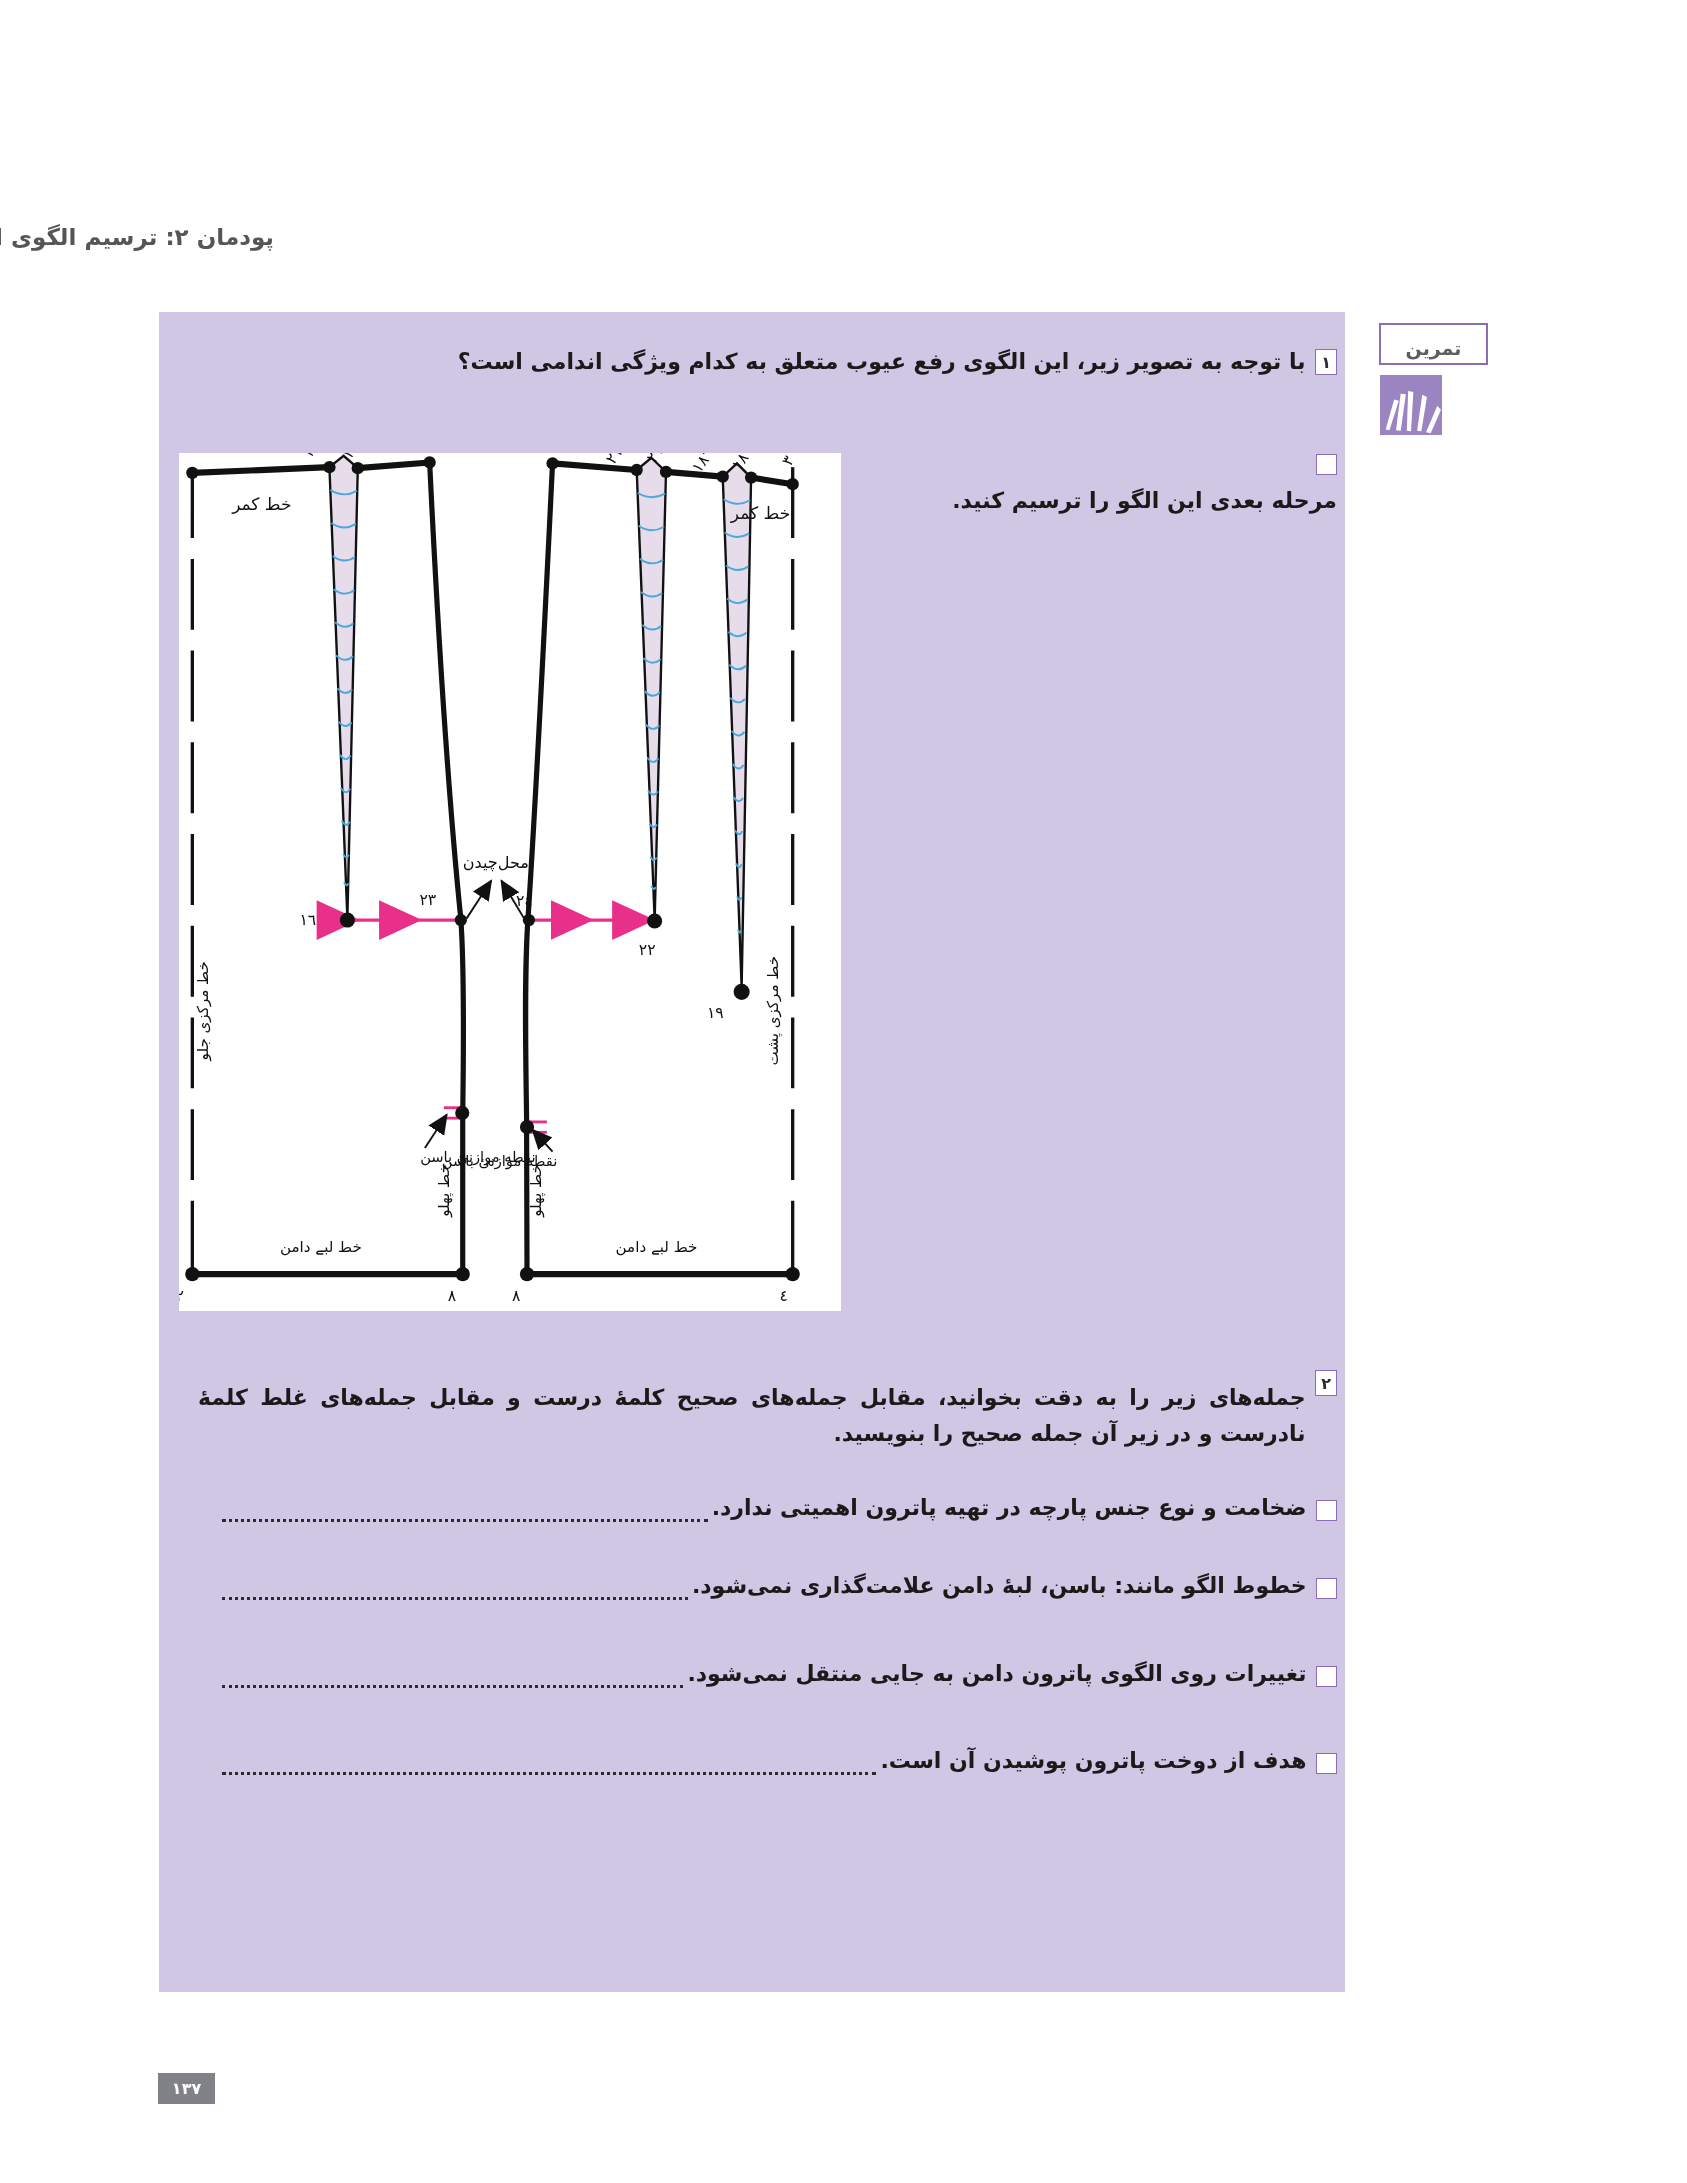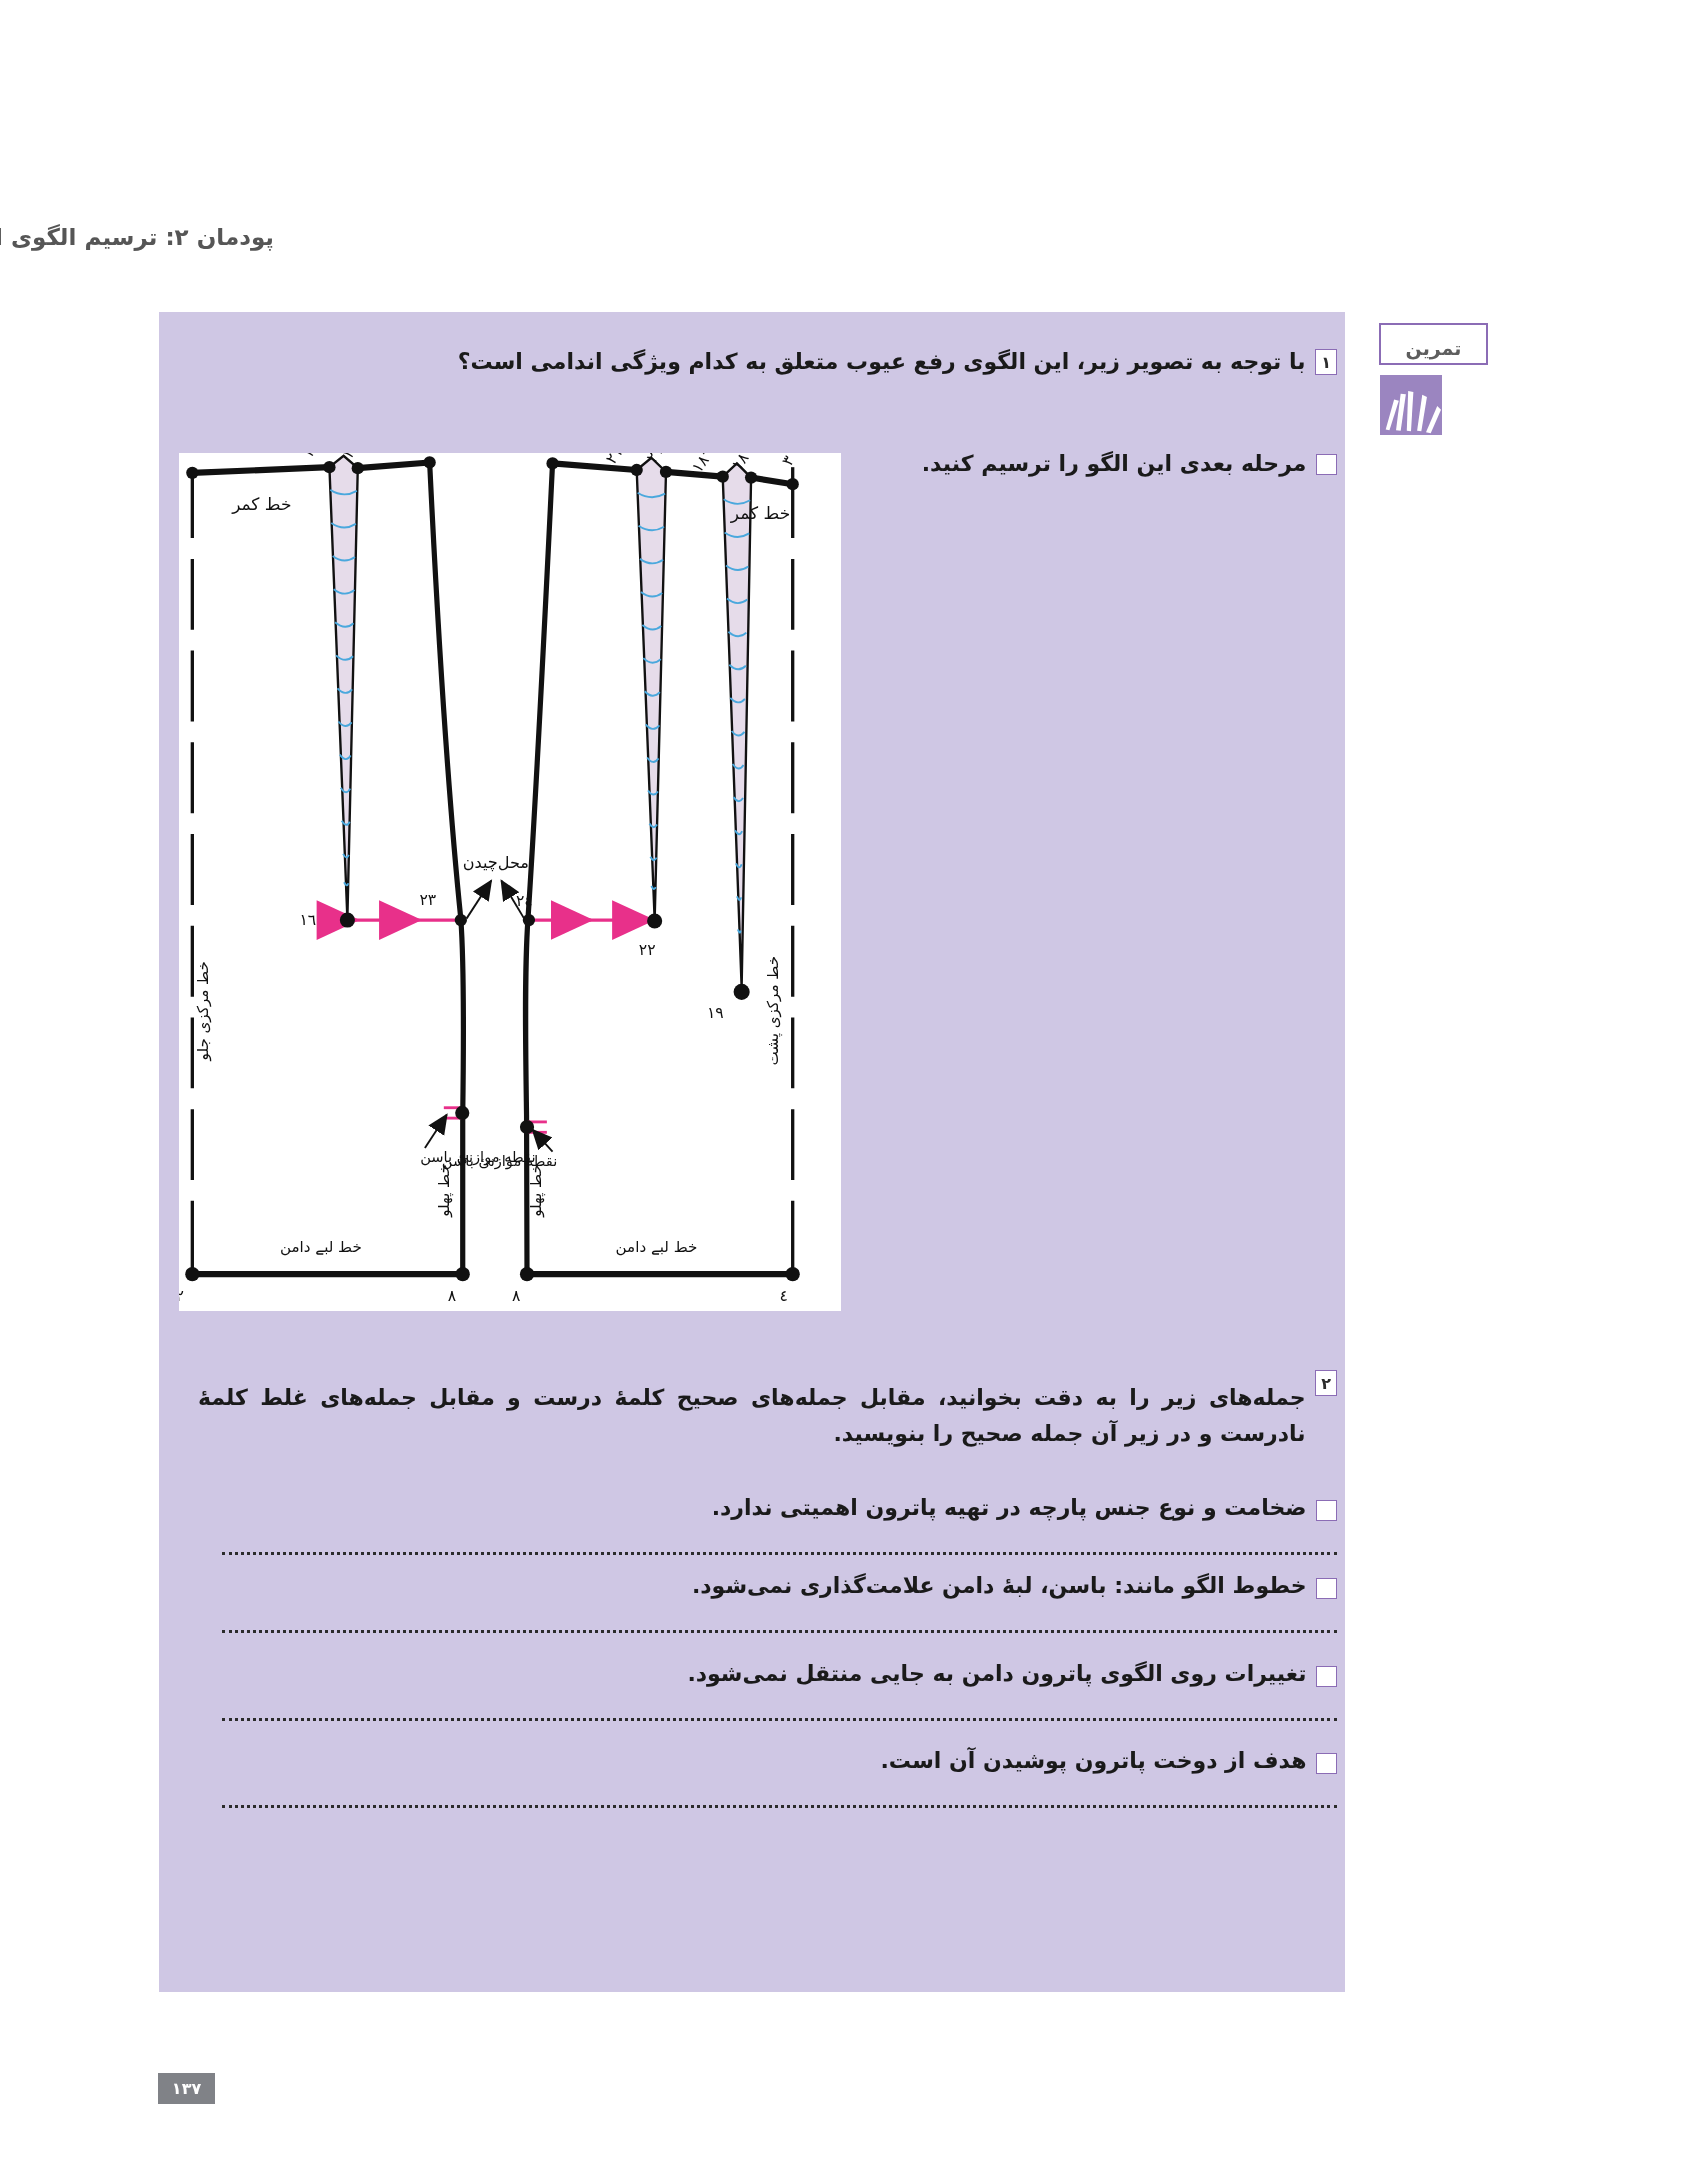--- a/index.html
+++ b/index.html
@@ -117,21 +117,21 @@
     flex-direction: row;
     align-items: flex-start;
     gap: 9.5px;
   }
 
   .q1b-wrap {
     position: absolute;
     top: 447px;
     right: 350px;
     display: flex;
-    flex-direction: row;
+    flex-direction: column;
     align-items: flex-start;
     gap: 9.5px;
   }
 
   .q2-wrap {
     position: absolute;
     top: 1366px;
     right: 350px;
     left: 198px;
     display: flex;
@@ -148,21 +148,21 @@
     width: 1129px;
     margin-top: 14px;
   }
 
   
   .stmt {
     position: absolute;
     right: 350px;
     left: 222px;
     display: flex;
-    flex-direction: column;
+    flex-direction: row;
     gap: 4px;
   }
   .stmt-line {
     display: flex;
     flex-direction: row;
     align-items: flex-start;
     gap: 9.5px;
     justify-content: flex-start;
   }
   .stmt-text {

